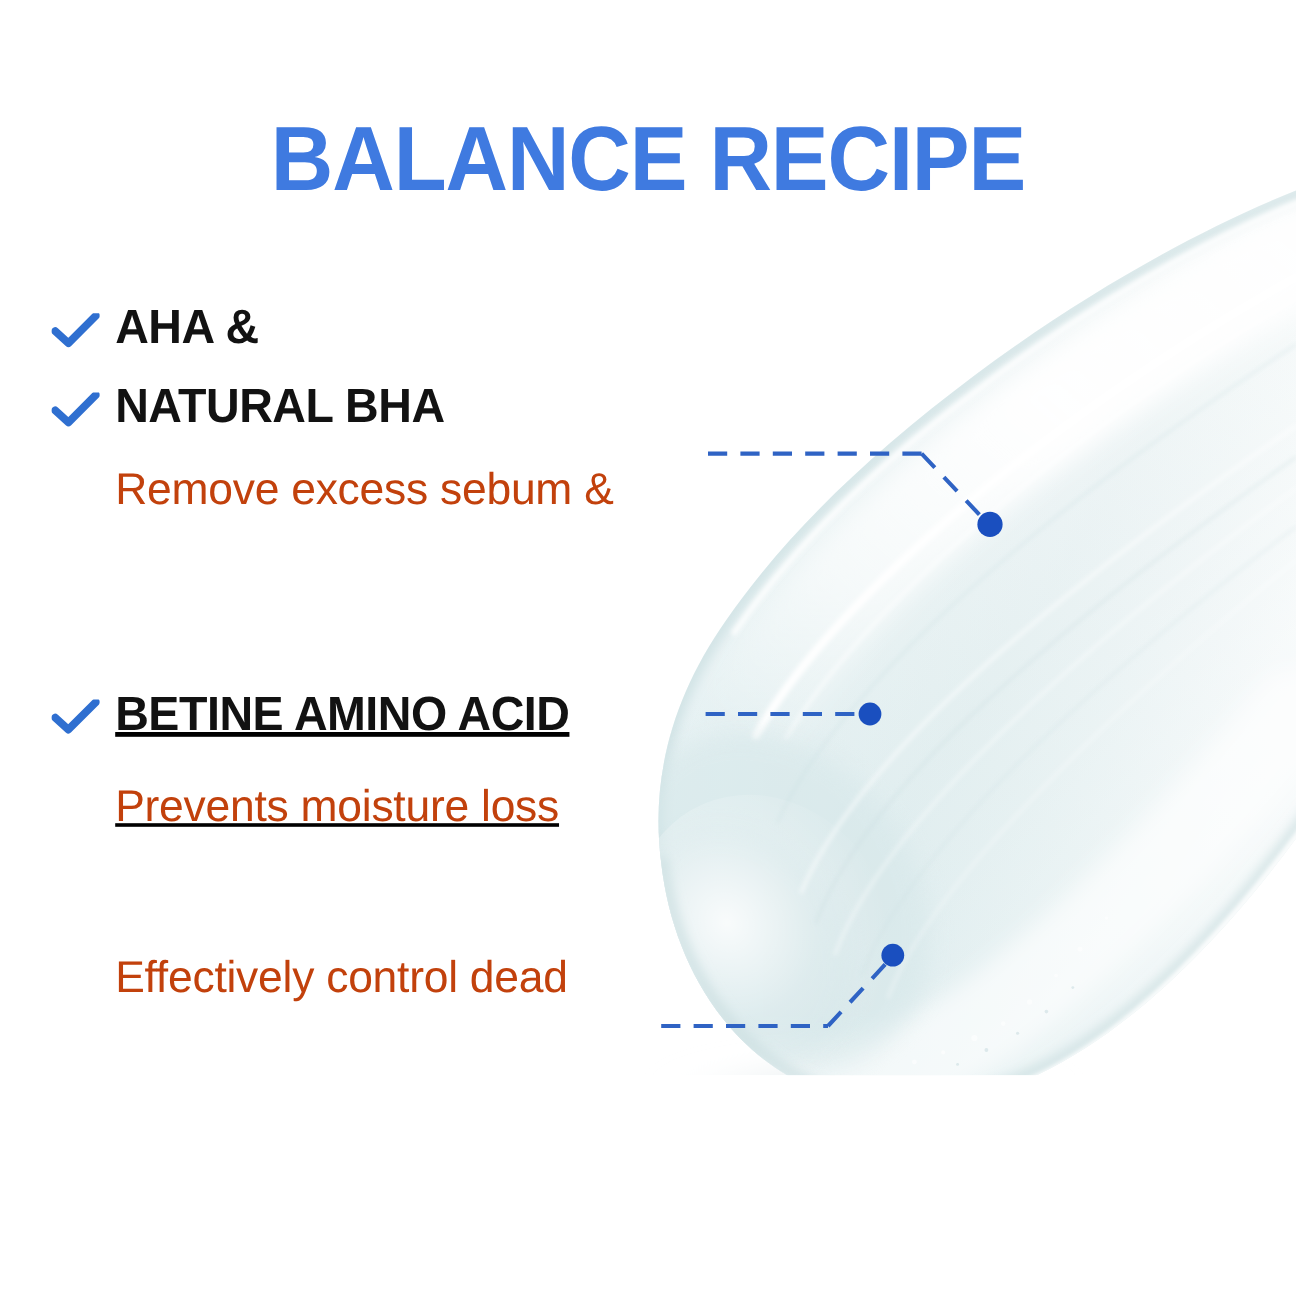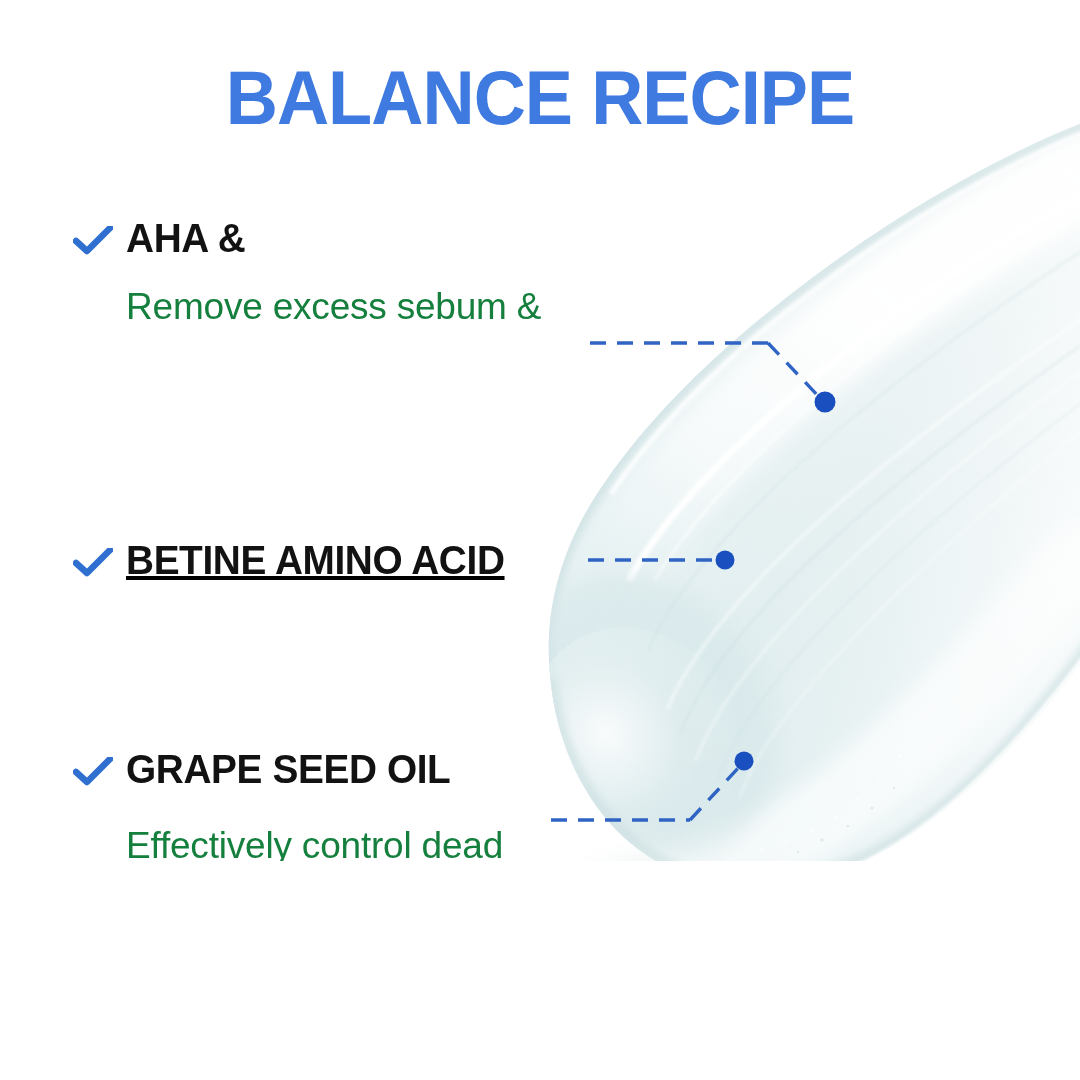--- a/index.html
+++ b/index.html
@@ -8,20 +8,21 @@
     padding: 0;
     background: #ffffff;
   }
   #stage {
     position: relative;
     width: 1080px;
     height: 861px;
     background: #ffffff;
     overflow: hidden;
     font-family: "Liberation Sans", sans-serif;
+    margin-top: 35px;
     -webkit-font-smoothing: antialiased;
   }
 
   
   #swatch-layer {
     position: absolute;
     inset: 0;
     z-index: 1;
     pointer-events: none;
   }
@@ -41,21 +42,21 @@
     letter-spacing: -1px;
     color: #3f7ae0;
     transform: scaleX(0.95);
     transform-origin: 50% 50%;
     white-space: nowrap;
   }
 
   
   .group {
     position: absolute;
-    left: 72px;
+    left: 42px;
     z-index: 3;
   }
   #group-0 { top: 212px; }
   #group-1 { top: 534px; text-decoration: underline; }
   #group-2 { top: 743px; }
 
   .bullet-row {
     display: flex;
     align-items: flex-start;
     height: 66px;
@@ -83,21 +84,21 @@
     white-space: nowrap;
     transform: scaleX(0.97);
     transform-origin: 0 50%;
   }
   .desc {
     margin-left: 54px;
     font-family: "Liberation Sans", sans-serif;
     font-weight: normal;
     font-size: 37px;
     line-height: 50px;
-    color: #15803d;
+    color: #c2410c;
     letter-spacing: -0.2px;
     max-width: 520px;
   }
   .desc .dl { display: block; white-space: nowrap; }
   #group-0 .desc { margin-top: 4px; }
   #group-1 .desc { margin-top: 12px; }
   #group-2 .desc { margin-top: 12px; }
 
   
   #leaders {
@@ -255,45 +256,48 @@
 
   <div class="group" id="group-0">
     <div class="bullet-row">
       <span class="check">
         <svg width="40" height="30" viewBox="0 0 40 30" aria-hidden="true">
           <path d="M3 15 L14 25 L37 2" fill="none" stroke="#2f6fd0" stroke-width="6.5" stroke-linecap="round" stroke-linejoin="round"></path>
         </svg>
       </span>
       <span class="heading">AHA &amp;</span>
     </div>
+    <div class="bullet-row">
+      <span class="check">
+        <svg width="40" height="30" viewBox="0 0 40 30" aria-hidden="true">
+          <path d="M3 15 L14 25 L37 2" fill="none" stroke="#2f6fd0" stroke-width="6.5" stroke-linecap="round" stroke-linejoin="round"></path>
+        </svg>
+      </span>
+      <span class="heading">NATURAL BHA</span>
+    </div>
     <div class="desc">
       <span class="dl">Remove excess sebum &amp;</span>
     </div>
   </div>
 
   <div class="group" id="group-1">
     <div class="bullet-row">
       <span class="check">
         <svg width="40" height="30" viewBox="0 0 40 30" aria-hidden="true">
           <path d="M3 15 L14 25 L37 2" fill="none" stroke="#2f6fd0" stroke-width="6.5" stroke-linecap="round" stroke-linejoin="round"></path>
         </svg>
       </span>
       <span class="heading">BETINE AMINO ACID</span>
     </div>
+    <div class="desc">
+      <span class="dl">Prevents moisture loss</span>
+    </div>
   </div>
 
   <div class="group" id="group-2">
-    <div class="bullet-row">
-      <span class="check">
-        <svg width="40" height="30" viewBox="0 0 40 30" aria-hidden="true">
-          <path d="M3 15 L14 25 L37 2" fill="none" stroke="#2f6fd0" stroke-width="6.5" stroke-linecap="round" stroke-linejoin="round"></path>
-        </svg>
-      </span>
-      <span class="heading">GRAPE SEED OIL</span>
-    </div>
     <div class="desc">
       <span class="dl">Effectively control dead</span>
     </div>
   </div>
 
   <svg id="leaders" width="1080" height="1080" viewBox="0 0 1080 1080">
     <g stroke="#2f63c4" stroke-width="3.4" fill="none" stroke-dasharray="16 11">
 
       <path d="M 590 343 L 768 343"></path>
       <path d="M 768 343 L 822 400"></path>

